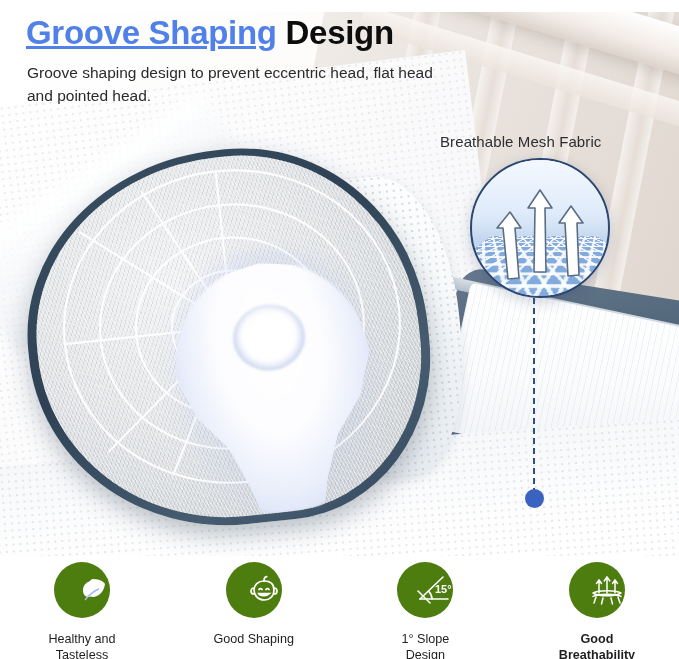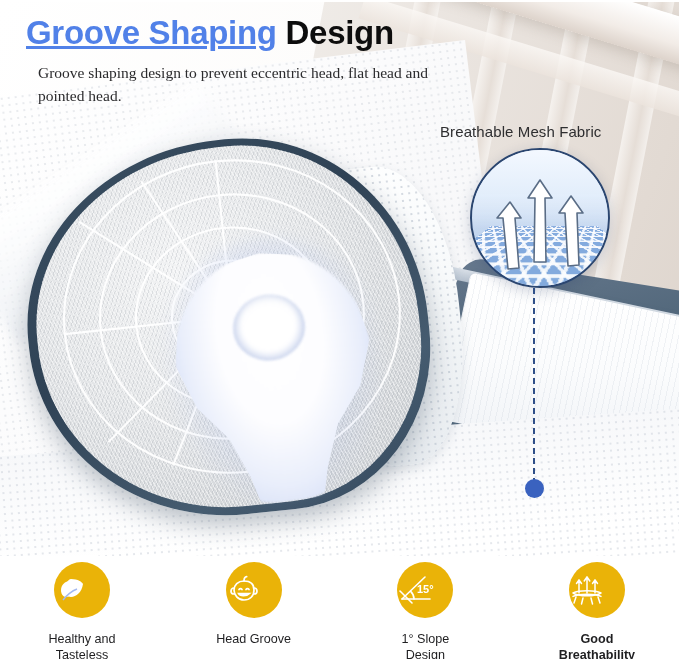--- a/index.html
+++ b/index.html
@@ -5,21 +5,21 @@
   * { margin:0; padding:0; box-sizing:border-box; }
   html,body { background:#ffffff; }
   body {
     width:679px; height:659px;
     font-family:"Liberation Sans", sans-serif;
     position:relative; overflow:hidden;
   }
 
   
   .photo-stage{
-    position:absolute; left:0; top:2px; width:679px; height:556px;
+    position:absolute; left:0; top:12px; width:679px; height:556px;
     overflow:hidden; background:#f4f2f0;
   }
 
   
   .bg-base{
     position:absolute; inset:0;
     background:
       linear-gradient(118deg,#ffffff 0%,#fdfcfb 38%,#f1ece8 62%,#e8e1db 100%);
   }
   .bg-wall{
@@ -249,38 +249,38 @@
   
   .title{
     position:absolute; left:26px; top:16px;
     font-size:33px; font-weight:bold; letter-spacing:-.3px;
     line-height:1.05;
   }
   .title .hl{ color:#5181E8;text-decoration:underline; }
   .title .pl{ color:#0d0d0d; }
 
   .subtitle{
-    position:absolute; left:38px; top:62px; width:430px;
-    font-size:15.5px; line-height:1.48; color:#2b2b2d;font-family:Liberation Serif, serif;
+    position:absolute; left:27px; top:62px; width:430px;
+    font-size:15.5px; line-height:1.48; color:#2b2b2d;
   }
 
   
   .features{
     position:absolute; left:0; top:556px; width:679px; height:103px;
     background:#ffffff;
     display:flex; align-items:flex-start; justify-content:space-between;
     padding:6px 18px 0 18px;
   }
   .feature{
     width:128px; display:flex; flex-direction:column; align-items:center;
   }
   .feature-circle{
     width:56px; height:56px; border-radius:50%;
-    background:#eab308;
-    display:flex; align-items:center; justify-content:flex-start;
+    background:#4d7c0f;
+    display:flex; align-items:center; justify-content:flex-end;
     margin-bottom:6px;
   }
   .feature-label{
     font-size:12.6px; line-height:1.3; color:#1f1f21; text-align:center;margin-top:7px;
   }
 </style>
 </head>
 <body>
 
 <div class="photo-stage">
@@ -394,21 +394,21 @@
           <path d="M18 9c-6 0-10 4-10 9s4 10 10 10 10-4 10-10-4-9-10-9z"></path>
           <path d="M8 16c-2 0-3 1.5-3 3.2S6 22 8 22"></path>
           <path d="M28 16c2 0 3 1.5 3 3.2S30 22 28 22"></path>
           <path d="M18 9c0-2.4 1-4 2.7-4.3"></path>
           <path d="M13 17.5c.8-1.2 2.2-1.2 3 0"></path>
           <path d="M20 17.5c.8-1.2 2.2-1.2 3 0"></path>
           <path d="M12.5 21.5c1.4 3 8 3 11 0z" fill="#fff"></path>
         </g>
       </svg>
     </div>
-    <div class="feature-label">Head Groove</div>
+    <div class="feature-label">Good Shaping</div>
   </div>
 
   <div class="feature">
     <div class="feature-circle">
       <svg width="38" height="34" viewBox="0 0 38 34">
         <g fill="none" stroke="#fff" stroke-width="1.6" stroke-linecap="round">
           <path d="M5 26 L33 26"></path>
           <path d="M5 26 L28 4"></path>
           <path d="M3 18 L15 30"></path>
           <path d="M17 26a11 11 0 0 0-3.3-7.6"></path>

